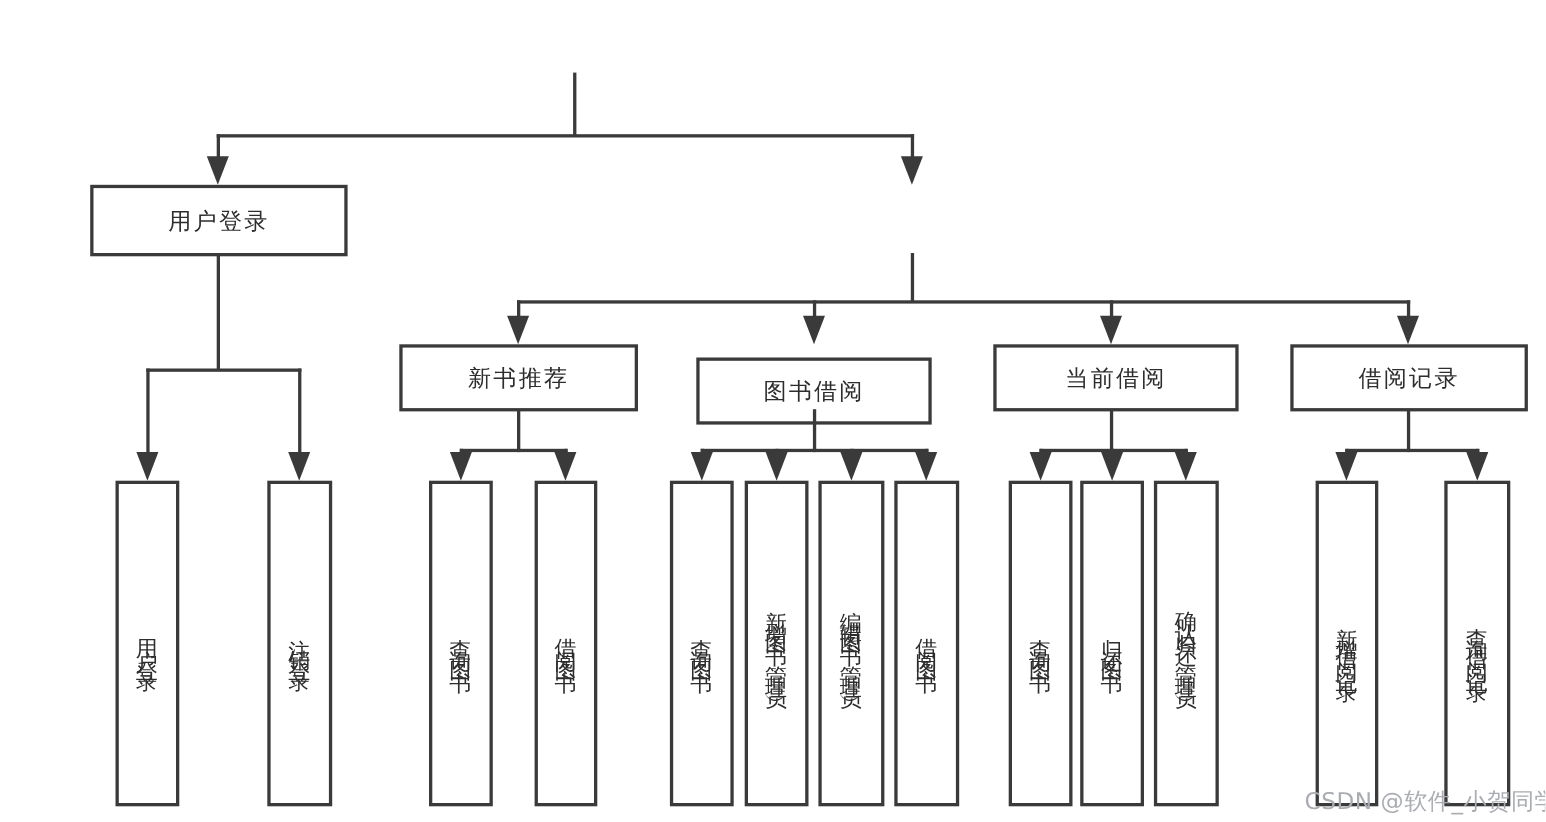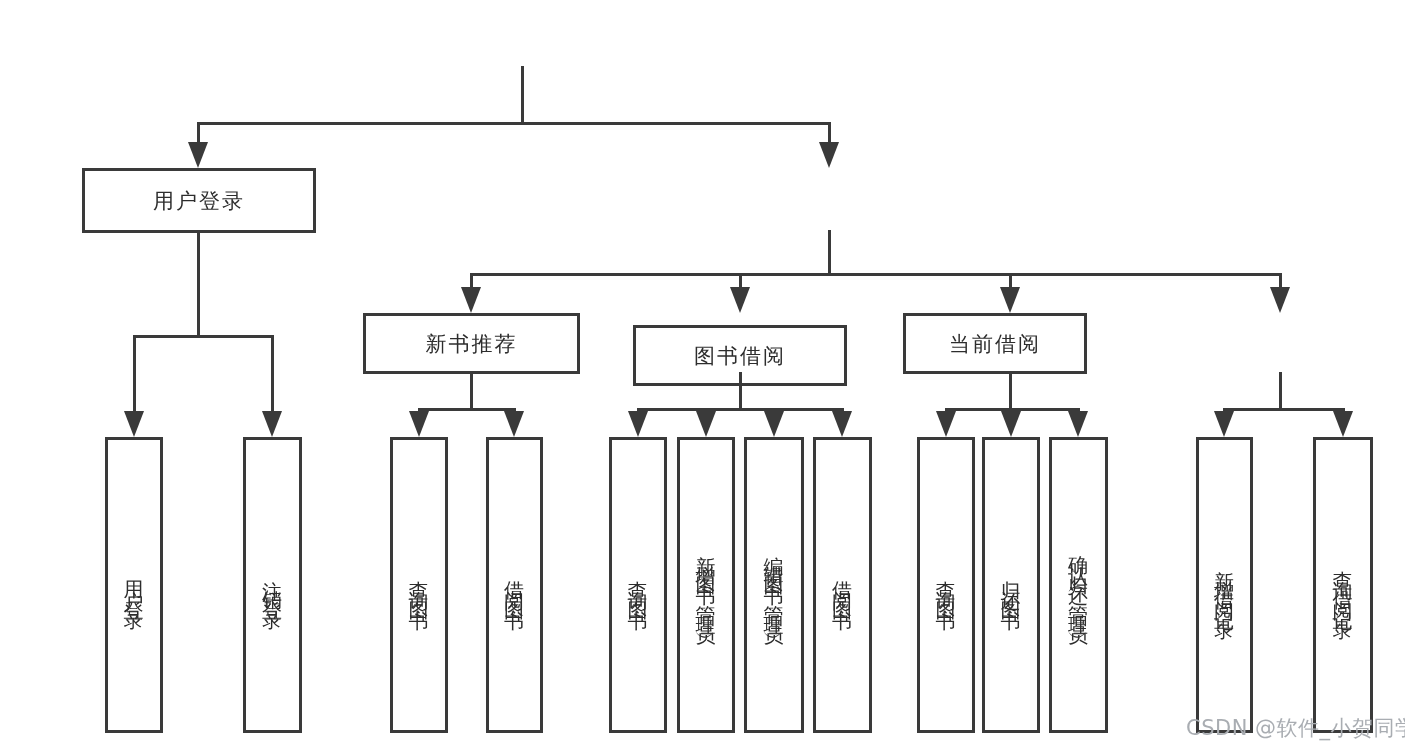--- a/index.html
+++ b/index.html
@@ -68,22 +68,25 @@
   <div class="arrow" style="left:1000px; top:287px;"></div>
   <div class="vline" style="left:1279px; top:273px; height:18px;"></div>
   <div class="arrow" style="left:1270px; top:287px;"></div>
 
   <div class="box" style="left:363px; top:313px; width:217px; height:61px;">
     <span>新书推荐</span>
   </div>
   <div class="box" style="left:633px; top:313px; width:214px; height:61px;margin-top:12px;">
     <span>图书借阅</span>
   </div>
-  <div class="box" style="left:903px; top:313px; width:184px; height:61px;">
+  <div class="box" style="left:903px; top:313px; width:223px; height:61px;">
     <span>当前借阅</span>
+  </div>
+  <div class="box" style="left:1173px; top:313px; width:216px; height:61px;">
+    <span>借阅记录</span>
   </div>
 
   <div class="vline" style="left:470px; top:372px; height:39px;"></div>
   <div class="hline" style="left:418px; top:408px; width:98px;"></div>
   <div class="vline" style="left:418px; top:408px; height:7px;"></div>
   <div class="arrow" style="left:409px; top:411px;"></div>
   <div class="vline" style="left:513px; top:408px; height:7px;"></div>
   <div class="arrow" style="left:504px; top:411px;"></div>
 
   <div class="vline" style="left:739px; top:372px; height:39px;"></div>

